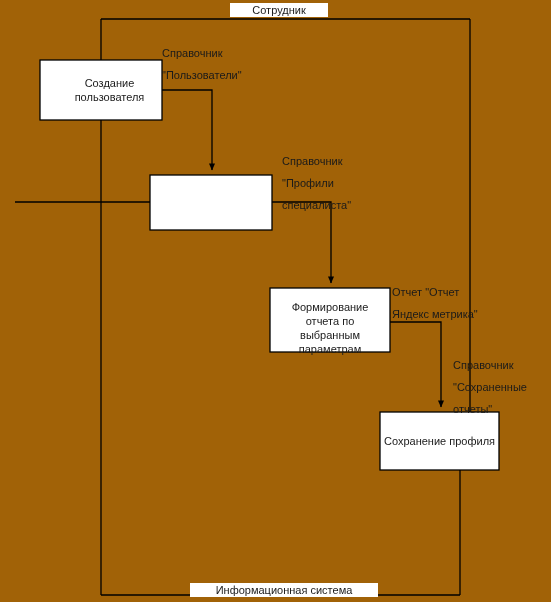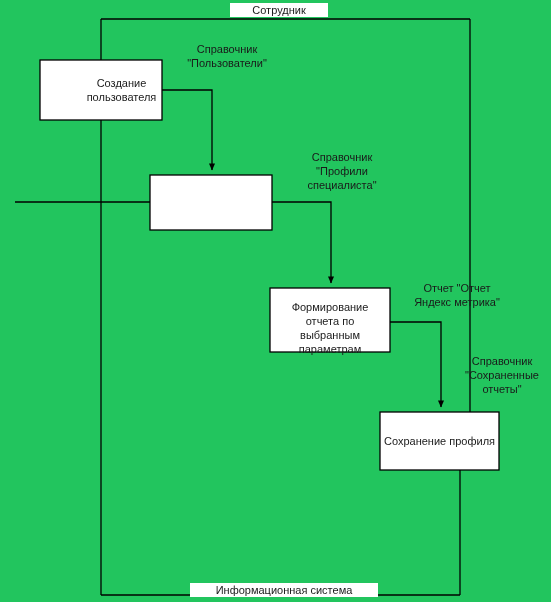--- a/index.html
+++ b/index.html
@@ -8,36 +8,35 @@
     background: #ffffff;
   }
   body {
     font-family: "Liberation Sans", sans-serif;
     color: #1a1a1a;
   }
   #diagram-root {
     position: relative;
     width: 551px;
     height: 602px;
-    background: #22c55e;
+    background: #a16207;
     overflow: hidden;
   }
   #diagram-svg {
     position: absolute;
     left: 0;
     top: 0;
     width: 551px;
     height: 602px;
   }
   .lbl {
     position: absolute;
     font-size: 11px;
-    line-height: 14px;
+    line-height: 22px;
     color: #1a1a1a;
-    text-align: center;
     white-space: pre-line;
   }
   .node-label {
     position: absolute;
     display: flex;
     align-items: center;
     justify-content: center;
     text-align: center;
     font-size: 11px;
     line-height: 14px;
@@ -91,21 +90,21 @@
       <path d="M272,202 L331,202 L331,283" marker-end="url(#arrowhead)"></path>
 
       <path d="M390,322 L441,322 L441,407" marker-end="url(#arrowhead)"></path>
     </g>
   </svg>
 
   <div class="boundary-label" style="left:230px; top:3px; width:90px;">Сотрудник</div>
 
   <div class="boundary-label" style="left:190px; top:567px; width:180px;margin-top:16px;">Информационная система</div>
 
-  <div class="node-label" style="left:40px; top:60px; width:139px; height:60px;margin-left:12px;">Создание
+  <div class="node-label" style="left:40px; top:60px; width:139px; height:60px;">Создание
 пользователя</div>
 
 
   <div class="node-label" style="left:270px; top:288px; width:120px; height:80px;border-radius:15px;">Формирование
 отчета по
 выбранным
 параметрам</div>
 
   <div class="node-label" style="left:380px; top:412px; width:119px; height:58px;">Сохранение профиля</div>
 

